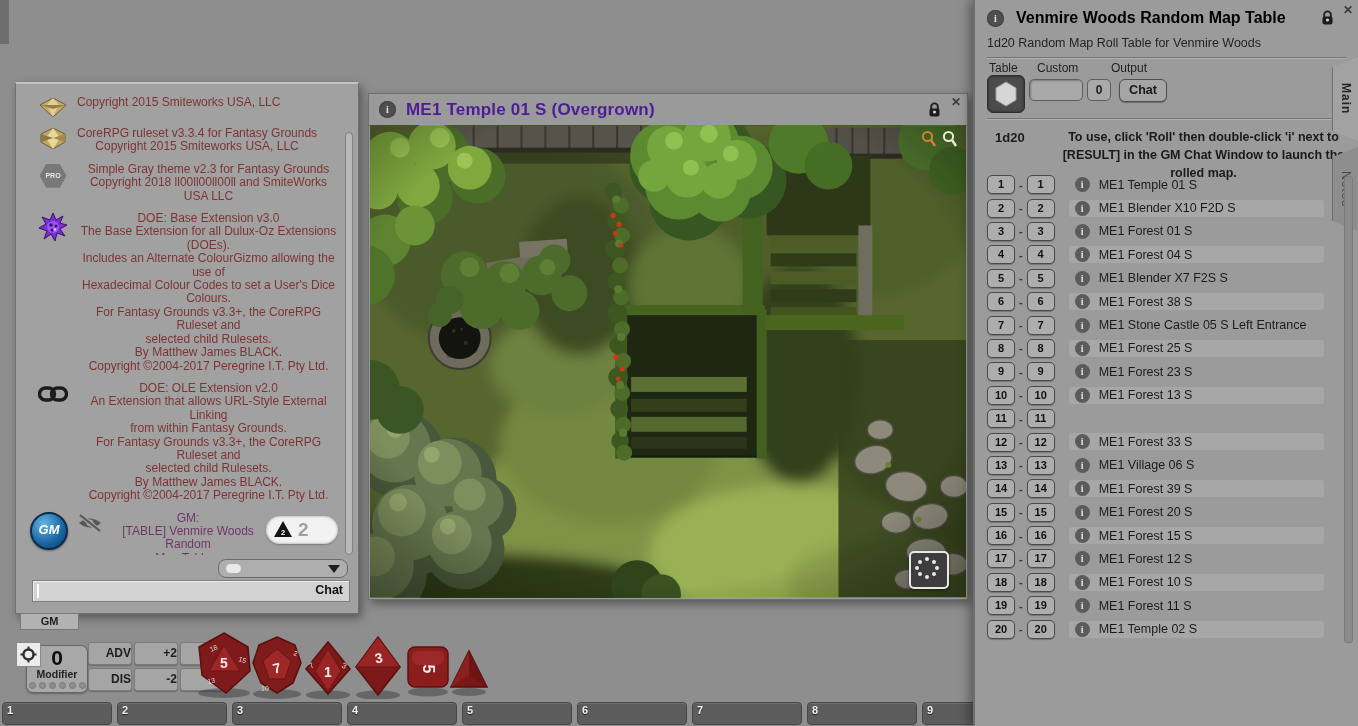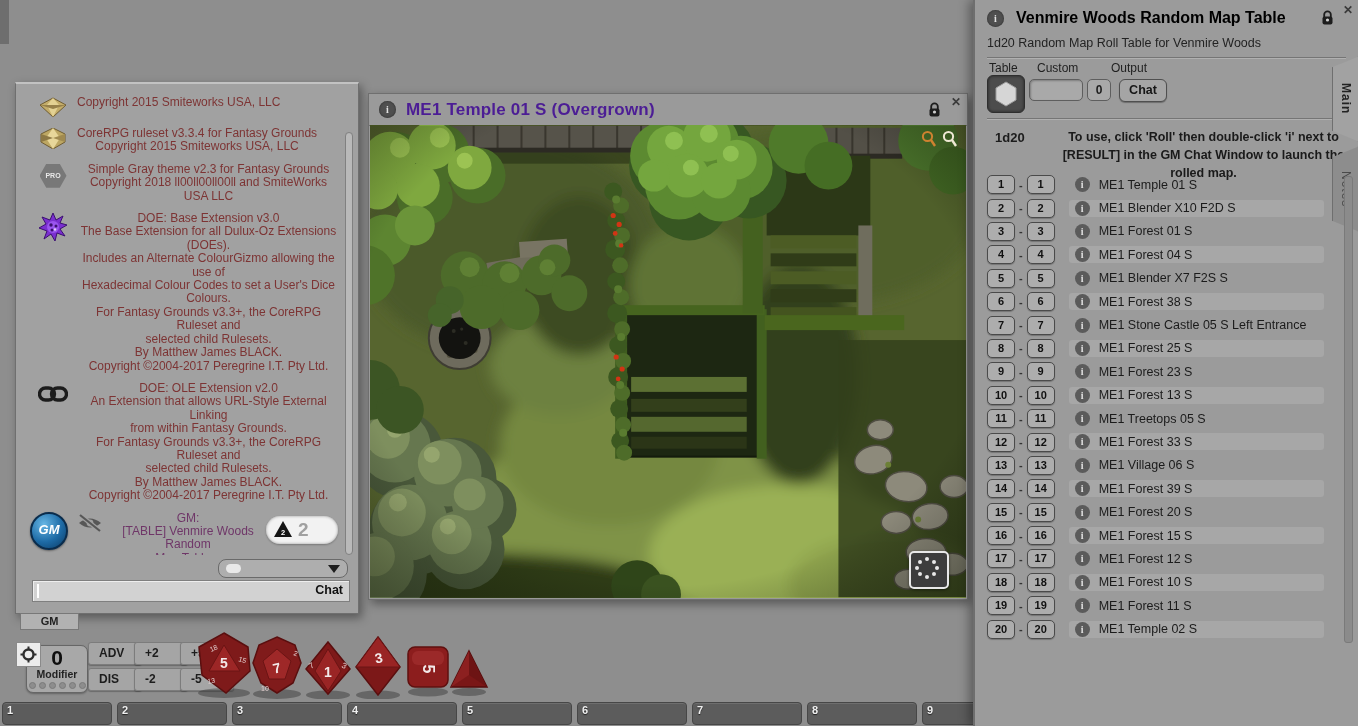--- a/index.html
+++ b/index.html
@@ -108,21 +108,21 @@
   
   #gear-btn{position:absolute;left:16px;top:642px;width:23px;height:23px;background:#ececec;
             border:1px solid #8a8a8a;z-index:3;display:flex;align-items:center;justify-content:center;}
   #modifier-box{position:absolute;left:26px;top:645px;width:60px;height:46px;background:#a8a8a8;
                 border:1px solid #666;border-radius:7px;text-align:center;box-shadow:0 1px 2px rgba(0,0,0,.3);}
   #modifier-value{font:bold 21px/24px "Liberation Sans",sans-serif;color:#0e0e0e;}
   #modifier-label{font:bold 10.5px "Liberation Sans",sans-serif;color:#222;margin-top:-2px;}
   #modifier-pips{display:flex;justify-content:center;gap:3px;margin-top:2px;}
   #modifier-pips i{width:5px;height:5px;border-radius:50%;background:#8d8d8d;border:1px solid #7a7a7a;}
   .mod-btn{position:absolute;width:42px;height:21px;background:#a5a5a5;border:1px solid #7c7c7c;border-radius:3px;
-           font:bold 12px/21px "Liberation Sans",sans-serif;text-align:left;color:#1d1d1d;box-shadow:0 1px 1px rgba(0,0,0,.25);padding-left:10px;}
+           font:bold 12px/21px "Liberation Sans",sans-serif;text-align:right;color:#1d1d1d;box-shadow:0 1px 1px rgba(0,0,0,.25);}
   .die{position:absolute;}
   #hotkey-bar{position:absolute;left:0;top:702px;width:1358px;height:24px;display:flex;gap:5px;padding-left:2px;box-sizing:border-box;}
   .hotkey-slot{width:108px;height:21px;flex:none;background:#5c5c5c;border:1px solid #474747;border-radius:4px;
                box-shadow:inset 0 1px 0 #6e6e6e;}
   .hotkey-slot span{display:block;margin:1px 0 0 4px;font:bold 11px "Liberation Sans",sans-serif;color:#efefef;
                     text-shadow:0 1px 1px #222;}
   #topleft-strip{position:absolute;left:0;top:0;width:9px;height:44px;background:#6e6e6e;}
   .lock-svg{flex:none;}
 </style>
 </head>
@@ -797,24 +797,20 @@
           <span class="trow-body">
             <span class="info-icon"></span>
             <span class="trow-name">ME1 Forest 13 S</span>
           </span>
         </div>
 
         <div class="trow">
           <span class="range-box">11</span>
           <span class="range-dash">-</span>
           <span class="range-box">11</span>
-          <span class="trow-body">
-            <span class="info-icon"></span>
-            <span class="trow-name">ME1 Treetops 05 S</span>
-          </span>
         </div>
 
         <div class="trow">
           <span class="range-box">12</span>
           <span class="range-dash">-</span>
           <span class="range-box">12</span>
           <span class="trow-body">
             <span class="info-icon"></span>
             <span class="trow-name">ME1 Forest 33 S</span>
           </span>

